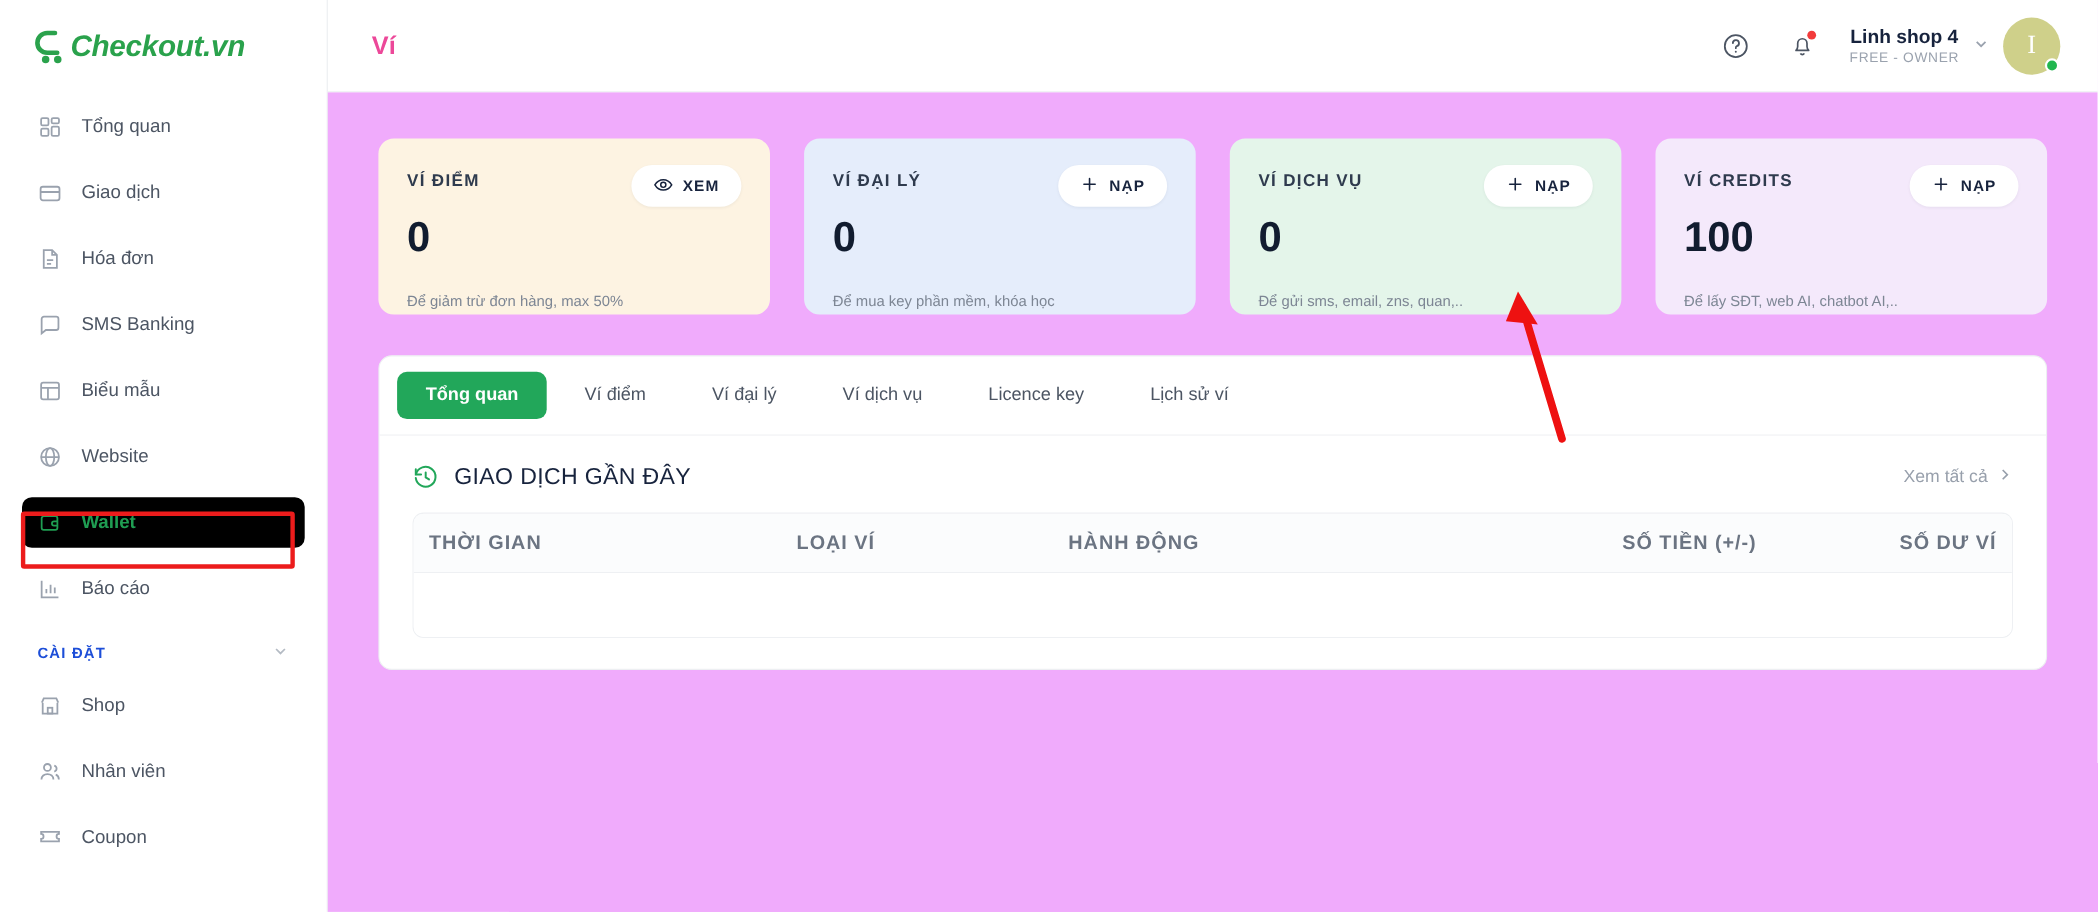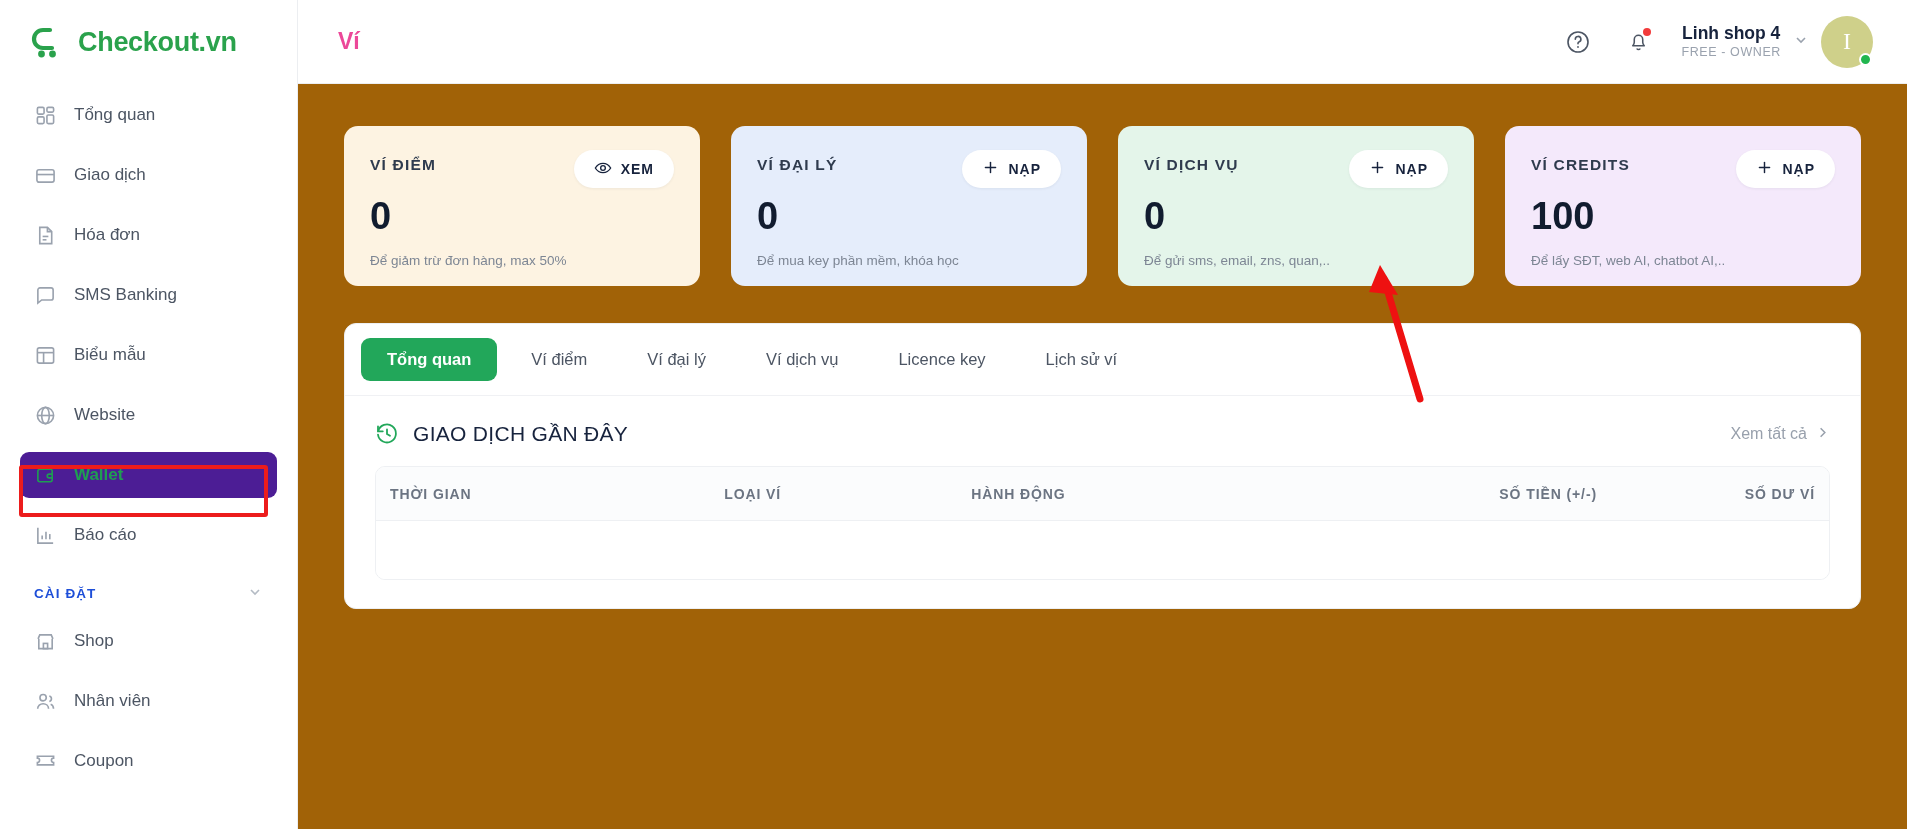--- a/index.html
+++ b/index.html
@@ -14,36 +14,36 @@
   
   .sidebar {
     width: 298px; height: 829px;
     background: #ffffff;
     border-right: 1px solid #eceef1;
     flex: 0 0 298px;
     position: relative;
   }
   .brand {
     height: 84px; display: flex; align-items: center;
-    padding-left: 26px; gap: 14px;
+    padding-left: 26px;  font-style: italic;
   }
   .brand-logo { width: 38px; height: 38px; flex: 0 0 38px; }
   .brand-text {
     font-size: 27px; font-weight: 700; color: #2aa24c;
     letter-spacing: -0.3px;
   }
   .nav { padding: 8px 20px 0 20px; }
   .nav-item {
     display: flex; align-items: center; gap: 18px;
     height: 46px; padding: 0 14px; margin-bottom: 14px;
     border-radius: 9px; cursor: pointer;
     color: #4c5563; font-size: 17px;
   }
   .nav-item .ico { width: 22px; height: 22px; flex: 0 0 22px; display: flex; align-items: center; justify-content: center; }
-  .nav-item.active { background: #4c1d95; color: #1f9d52; font-weight: 600; }
+  .nav-item.active { background: #000000; color: #1f9d52; font-weight: 600; }
   .nav-item.active .ico svg { stroke: #1f9d52; }
   .nav-item .ico svg { stroke: #9aa2ae; fill: none; stroke-width: 1.7; }
   .nav-section {
     display: flex; align-items: center; justify-content: space-between;
     padding: 0 14px; margin: 26px 0 16px 0; cursor: pointer;
   }
   .nav-section-label {
     font-size: 13.5px; font-weight: 600; letter-spacing: 1.1px;
     color: #1d4ed8;
   }
@@ -86,21 +86,21 @@
     display: flex; align-items: center; justify-content: center;
     font-size: 24px; font-family: "Liberation Serif", serif;
   }
   .avatar-status {
     position: absolute; right: 1px; bottom: 2px;
     width: 13px; height: 13px; border-radius: 50%;
     background: #21b64f; border: 2px solid #ffffff;
   }
 
   .content {
-    flex: 1; background: #a16207; padding: 42px 46px 0 46px;
+    flex: 1; background: #f0abfc; padding: 42px 46px 0 46px;
     overflow: hidden; position: relative;
   }
 
   
   .cards { display: flex; gap: 31px; }
   .card {
     flex: 1; height: 160px; border-radius: 14px;
     padding: 24px 26px 0 26px; position: relative;
   }
   .card-head { display: flex; align-items: flex-start; justify-content: space-between; }
@@ -113,21 +113,21 @@
     height: 38px; padding: 0 20px; cursor: pointer;
     display: flex; align-items: center; gap: 9px;
     font-size: 14px; font-weight: 700; letter-spacing: 1px; color: #17233d;
     box-shadow: 0 1px 3px rgba(20,30,50,0.06);
     font-family: "Liberation Sans", sans-serif;
   }
   .card-value {
     font-size: 38px; font-weight: 700; color: #111c2f;
     line-height: 1; margin-top: 9px;
   }
-  .card-desc { font-size: 13.5px; color: #7d8694; margin-top: 18px; }
+  .card-desc { font-size: 13.5px; color: #7d8694; margin-top: 31px; }
 
   
   .annot-arrow { position: absolute; left: 1060px; top: 175px; pointer-events: none; z-index: 25; }
 
   
   .panel {
     margin-top: 37px; background: #ffffff;
     border: 1px solid #edeff2; border-radius: 12px;
   }
   .tabs {
@@ -153,21 +153,21 @@
     font-size: 16px; color: #98a0ac; cursor: pointer;
   }
 
   .table-wrap { padding: 0 30px 28px 30px; }
   .tbl { width: 100%; border: 1px solid #eef0f3; border-radius: 10px; overflow: hidden; }
   .thead {
     display: flex; background: #fbfcfd; height: 54px; align-items: center;
     border-bottom: 1px solid #eef0f3;
   }
   .th {
-    font-size: 14px; font-weight: 700; letter-spacing: 0.9px; color: #6b7482;
+    font-size: 18px; font-weight: 700; letter-spacing: 0.9px; color: #6b7482;
     padding: 0 14px;
   }
   .th.c1 { flex: 0 0 23%; }
   .th.c2 { flex: 0 0 17%; }
   .th.c3 { flex: 0 0 26%; }
   .th.c4 { flex: 0 0 19%; text-align: right; }
   .th.c5 { flex: 0 0 15%; text-align: right; }
   .tbody-empty { height: 58px; background: #ffffff; }
 </style>
 </head>

